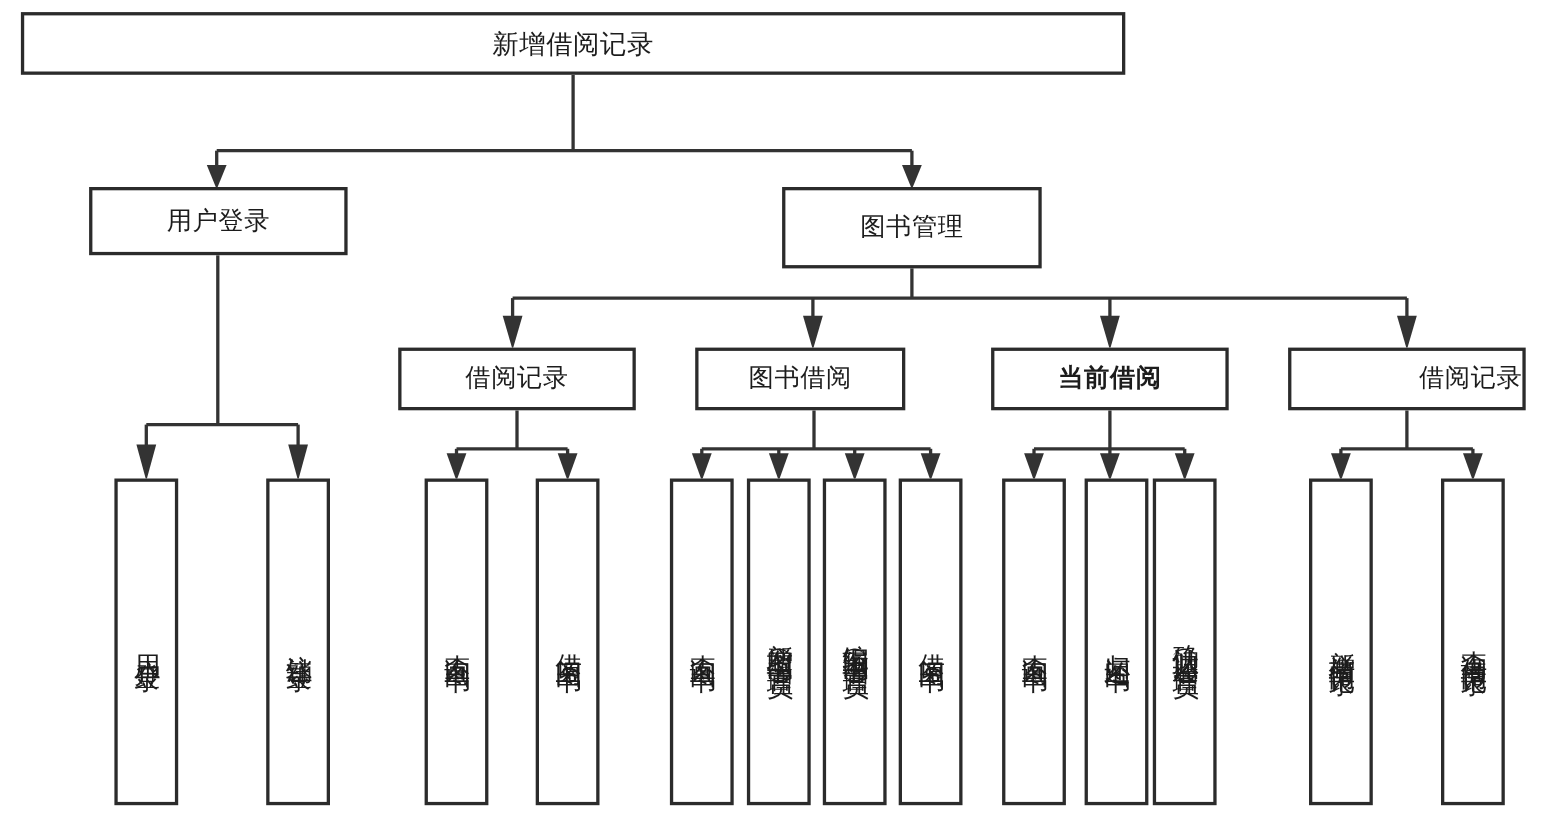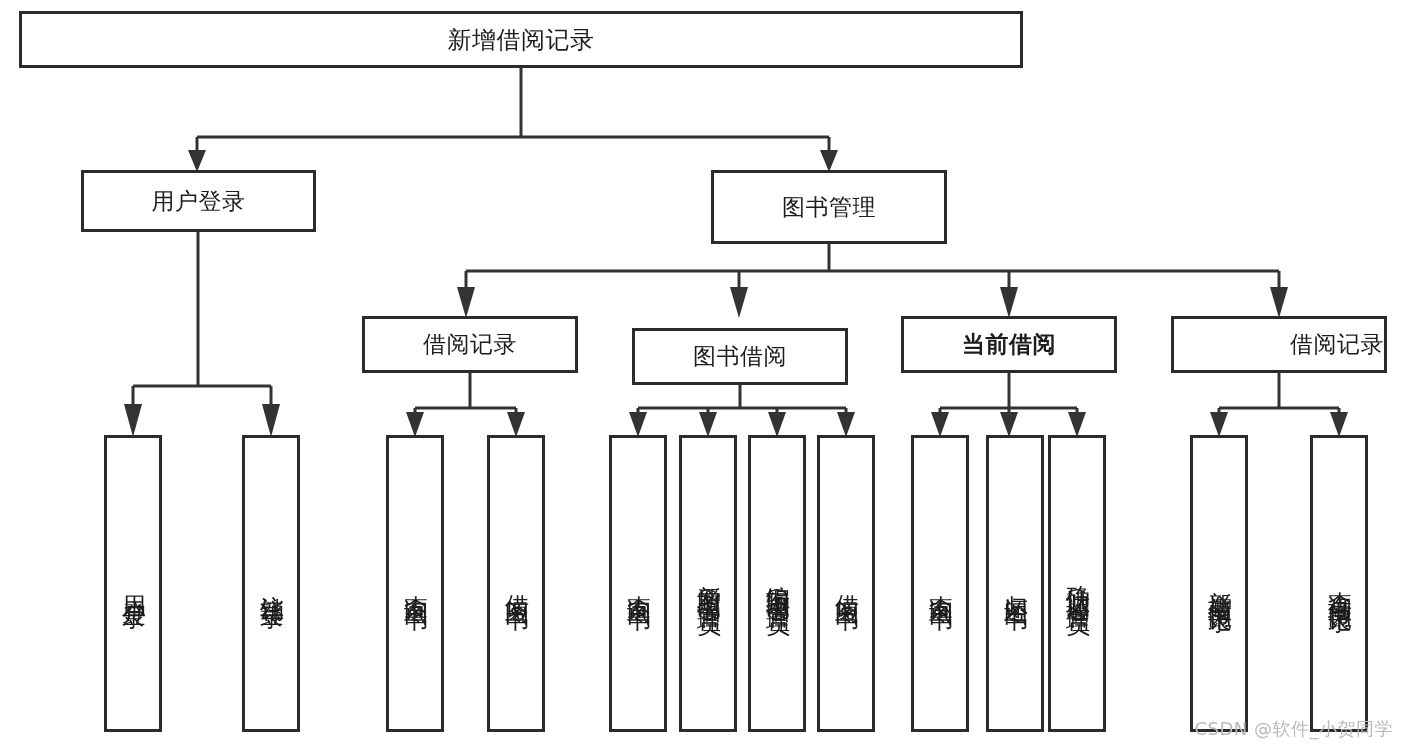--- a/index.html
+++ b/index.html
@@ -179,21 +179,21 @@
   <div class="node" style="left:81px;top:170px;width:235px;height:62px;">
     <span class="label">用户登录</span>
   </div>
   <div class="node" style="left:711px;top:170px;width:236px;height:74px;align-items:center;">
     <span class="label">图书管理</span>
   </div>
 
   <div class="node" style="left:362px;top:316px;width:216px;height:57px;">
     <span class="label">借阅记录</span>
   </div>
-  <div class="node" style="left:632px;top:328px;width:216px;height:57px;">
+  <div class="node" style="left:632px;top:316px;width:191px;height:57px;">
     <span class="label">图书借阅</span>
   </div>
   <div class="node" style="left:901px;top:316px;width:216px;height:57px;font-weight:bold;">
     <span class="label">当前借阅</span>
   </div>
   <div class="node" style="left:1171px;top:316px;width:216px;height:57px;justify-content:flex-end;">
     <span class="label">借阅记录</span>
   </div>
 
   <div class="leaf" style="left:104px;top:435px;width:58px;height:297px;">
@@ -233,15 +233,14 @@
     <span class="vlabel">确认归还（管理员）</span>
   </div>
 
   <div class="leaf" style="left:1190px;top:435px;width:58px;height:297px;">
     <span class="vlabel">新增借阅记录</span>
   </div>
   <div class="leaf" style="left:1310px;top:435px;width:58px;height:297px;">
     <span class="vlabel">查询借阅记录</span>
   </div>
 
-  <div id="watermark">CSDN @软件_小贺同学</div>
 
 </div>
 
 </body></html>

